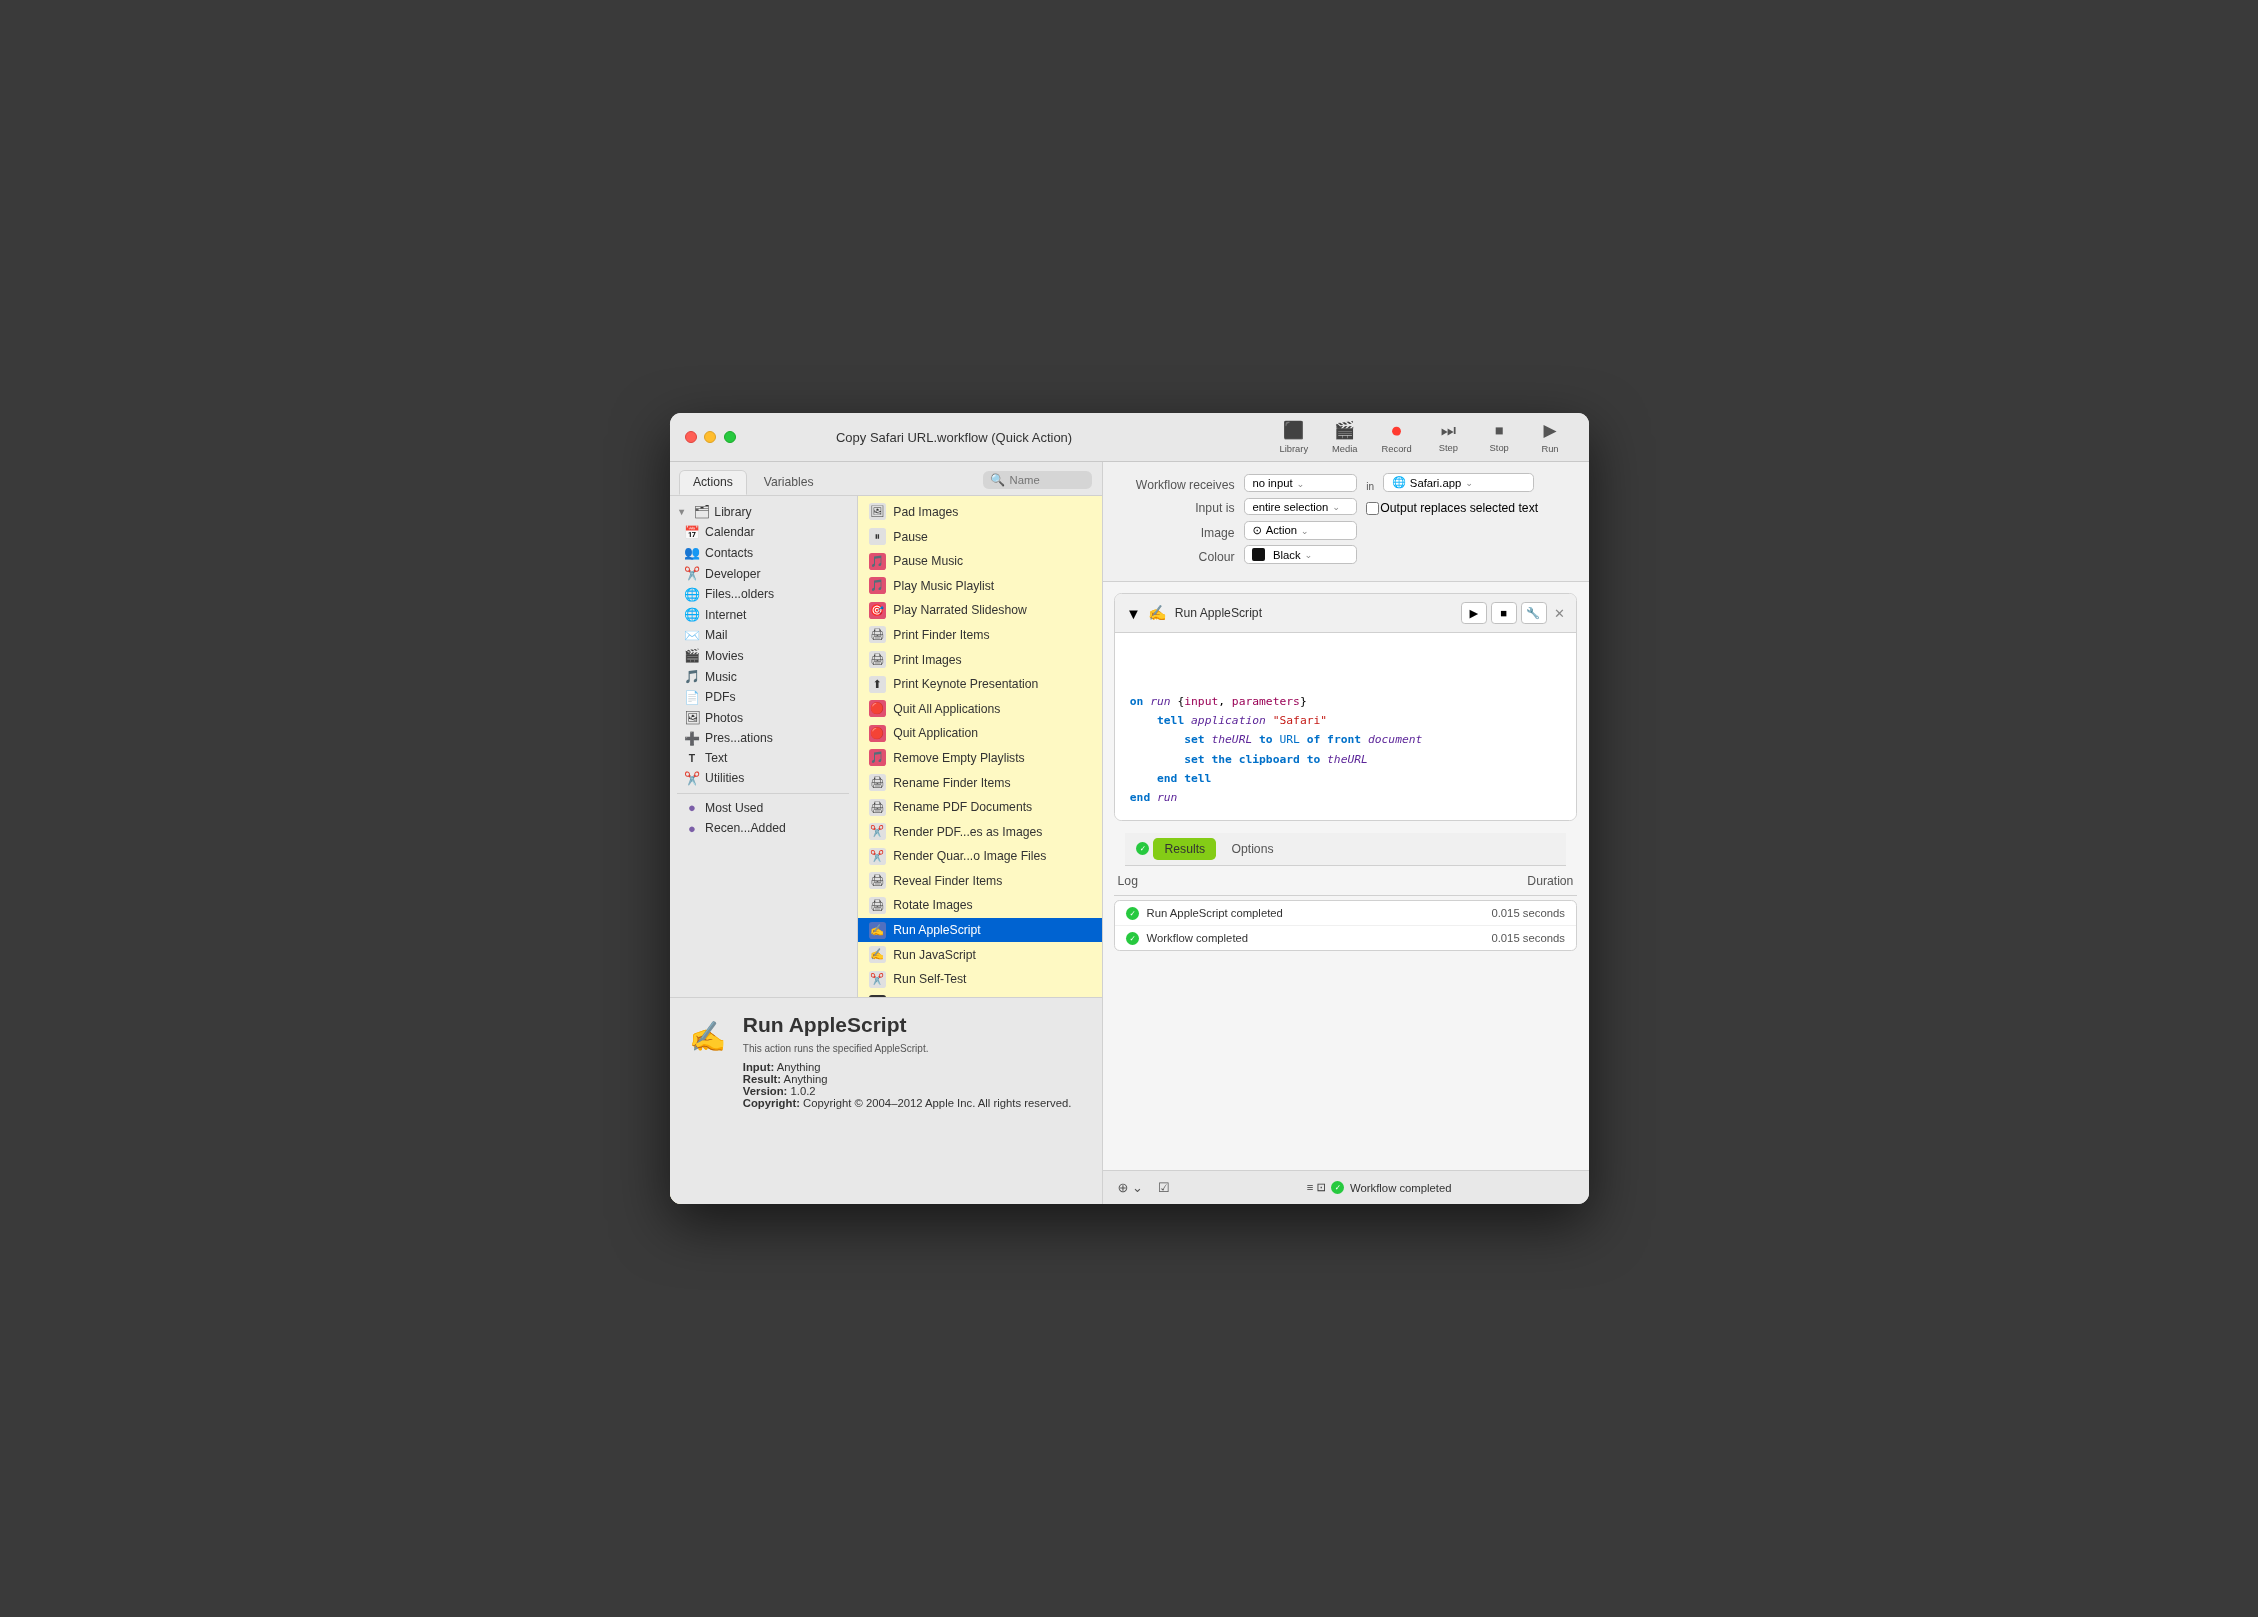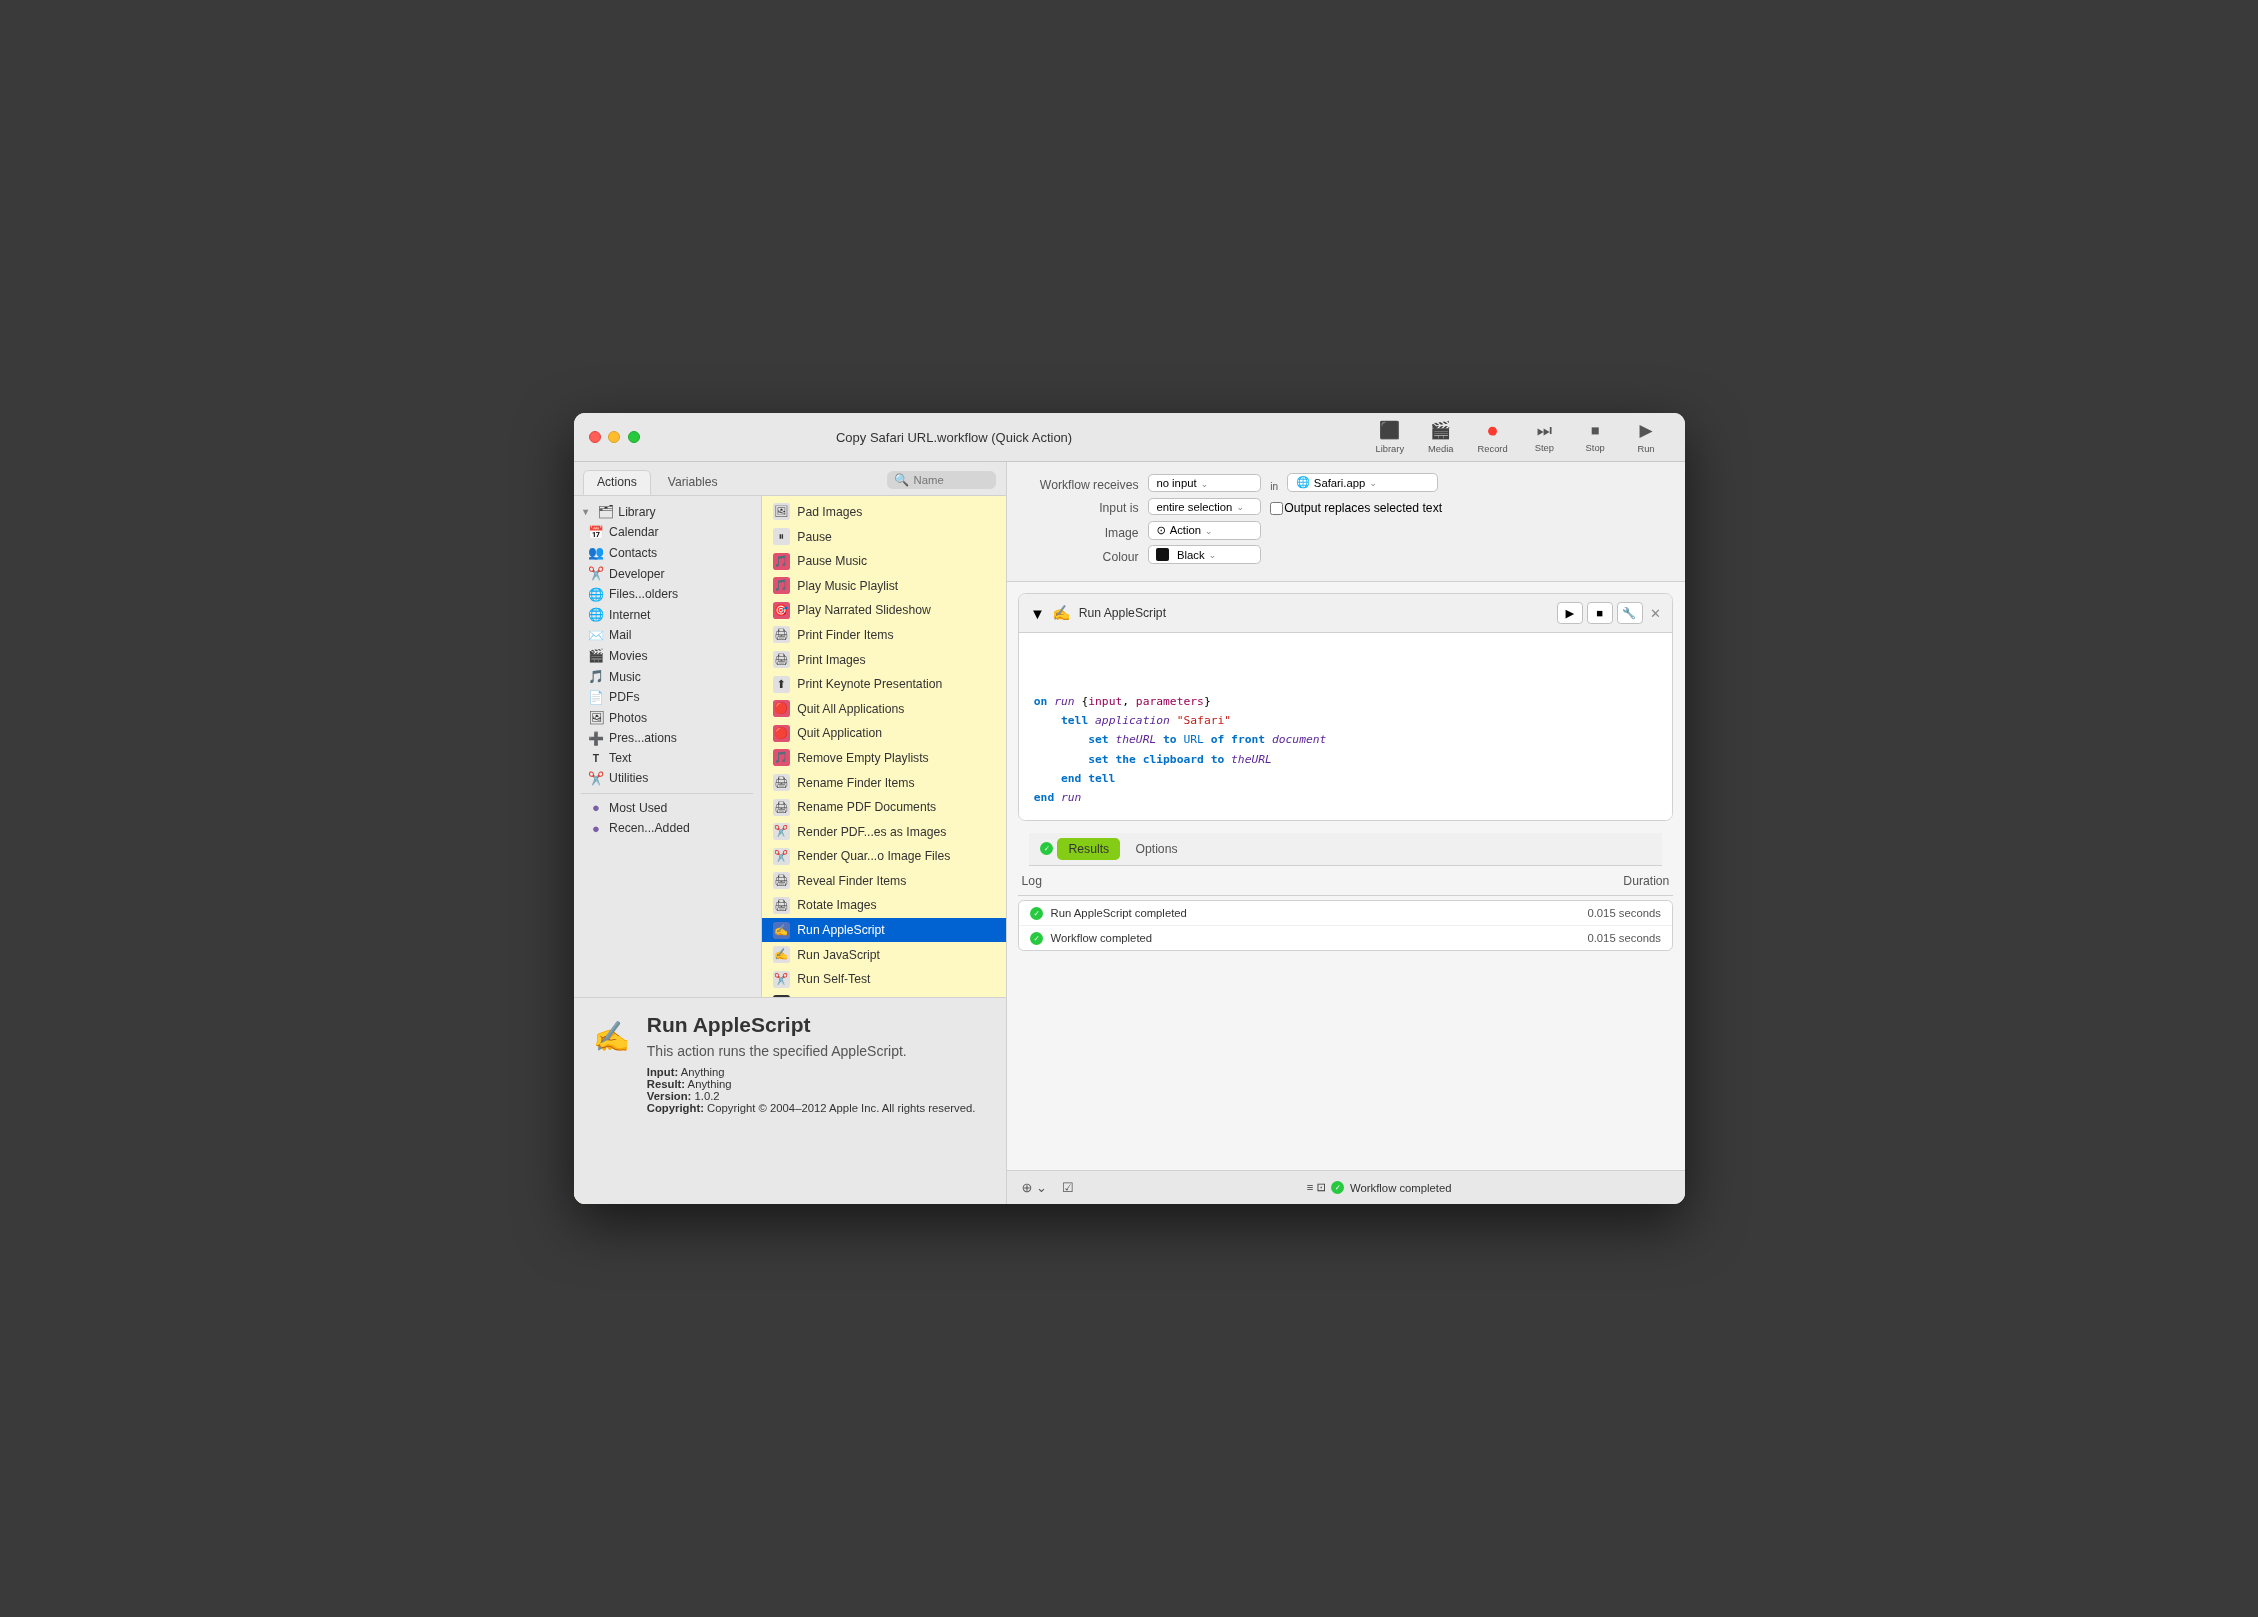--- a/index.html
+++ b/index.html
@@ -6,21 +6,21 @@
     body {
       background: #3a3a3a;
       font-family: -apple-system, BlinkMacSystemFont, "San Francisco", "Helvetica Neue", sans-serif;
       font-size: 12.2px;
       display: flex;
       justify-content: center;
       align-items: center;
       min-height: 100vh;
     }
     .window {
-      width: 1111px;
+      width: 919px;
       height: 791px;
       background: #f0f0f0;
       border-radius: 11.3px;
       box-shadow: 0 19px 56px rgba(0,0,0,0.6);
       display: flex;
       flex-direction: column;
       overflow: hidden;
     }
     
     .titlebar {
@@ -201,21 +201,21 @@
       flex-shrink: 0;
     }
     .action-preview-info { flex: 1; }
     .action-preview-title {
       font-size: 21px;
       font-weight: 600;
       color: #333;
       margin-bottom: 5.6px;
     }
     .action-preview-desc {
-      font-size: 14px;
+      font-size: 10px;
       color: #555;
       margin-bottom: 7.5px;
     }
     .action-preview-meta { font-size: 11.3px; color: #333; }
     .action-preview-meta strong { color: #333; }
     
     .right-panel {
       flex: 1;
       display: flex;
       flex-direction: column;

